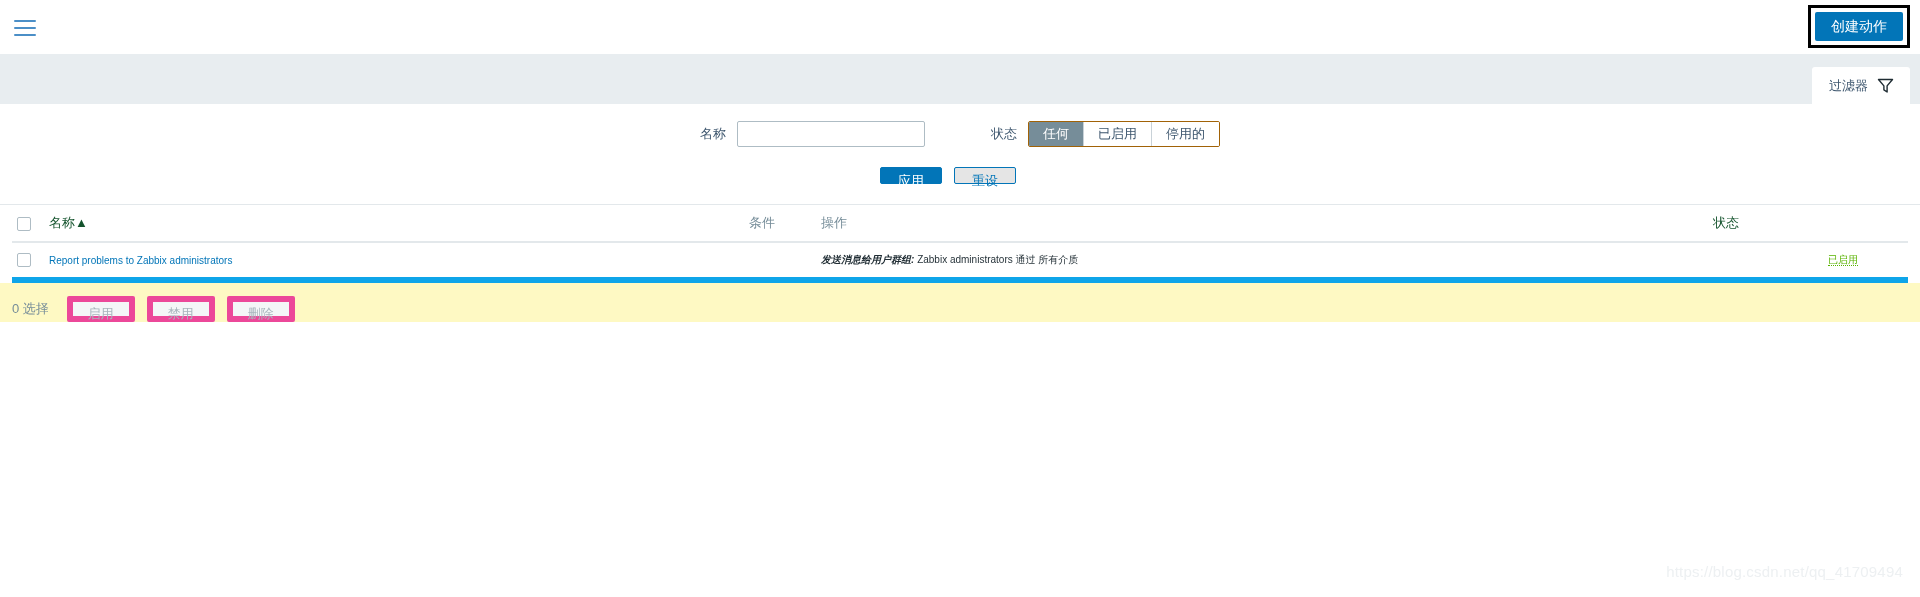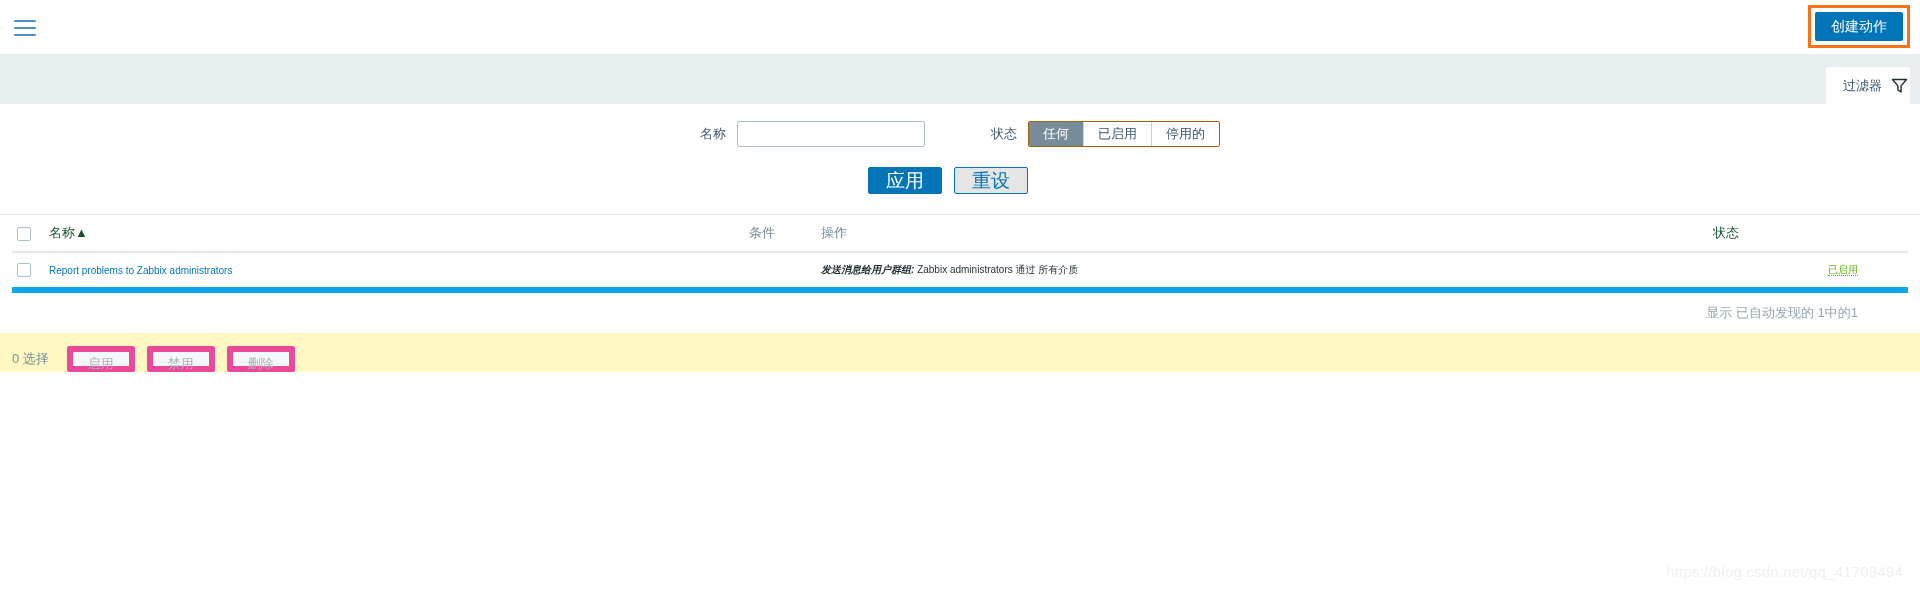--- a/index.html
+++ b/index.html
@@ -46,21 +46,21 @@
   .page-title .chev {
     font-size: 13px;
     margin-left: 8px;
     color: #3d4e5b;
   }
   .create-btn-wrap {
     position: absolute;
     right: 10px;
     top: 5px;
     padding: 4px;
-    border: 3px solid #f97316;
+    border: 3px solid #000000;
     background: #ffffff;
   }
   .create-btn {
     background: #0275b8;
     color: #ffffff;
     border: none;
     border-radius: 2px;
     font-size: 14px;
     padding: 7px 16px 8px;
     cursor: pointer;
@@ -77,21 +77,21 @@
   .filter-tab {
     position: absolute;
     right: 10px;
     bottom: 0;
     height: 37px;
     background: #ffffff;
     border-radius: 3px 3px 0 0;
     display: flex;
     align-items: center;
     gap: 9px;
-    padding: 0 2px 0 17px;
+    padding: 0 16px 0 17px;
     cursor: pointer;
   }
   .filter-tab .lbl { font-size: 13px; color: #3d566e; }
   .funnel { width: 17px; height: 16px; display: block; }
 
   
   .filter-panel {
     background: #ffffff;
     padding: 17px 0 0 0;
     border-bottom: 1px solid #e3e8eb;
@@ -149,25 +149,25 @@
   }
   .filter-actions {
     display: flex;
     justify-content: center;
     gap: 12px;
     padding: 20px 0 20px;
     margin-left: -24px;
   }
   .btn {
     font-family: inherit;
-    font-size: 19px;
+    font-size: 13px;
     border-radius: 2px;
     cursor: pointer;
     padding: 0 17px;
-    height: 27px;
+    height: 17px;
     line-height: 25px;
   }
   .btn-primary { background: #0275b8; color: #fff; border: 1px solid #0275b8; }
   .btn-secondary { background: #e5e5e5; color: #0275b8; border: 1px solid #0275b8; }
 
   
   .table-wrap { padding: 0 12px; background: #fff; }
   table.list { width: 100%; border-collapse: collapse; table-layout: fixed; }
   table.list th {
     text-align: left;
@@ -329,21 +329,20 @@
           <td class="col-oper">
             <span class="op-label">发送消息给用户群组:</span>
             <span>Zabbix administrators 通过 所有介质</span>
           </td>
           <td class="col-status">
             <span class="status-enabled">已启用</span>
           </td>
         </tr>
       </tbody>
     </table>
-    <div class="table-footer">显示 已自动发现的 1中的1</div>
   </div>
 
   <div class="action-bar">
     <span class="sel-count">0 选择</span>
     <button class="btn-disabled">启用</button>
     <button class="btn-disabled">禁用</button>
     <button class="btn-disabled">删除</button>
   </div>
 
   <div class="watermark">https://blog.csdn.net/qq_41709494</div>

